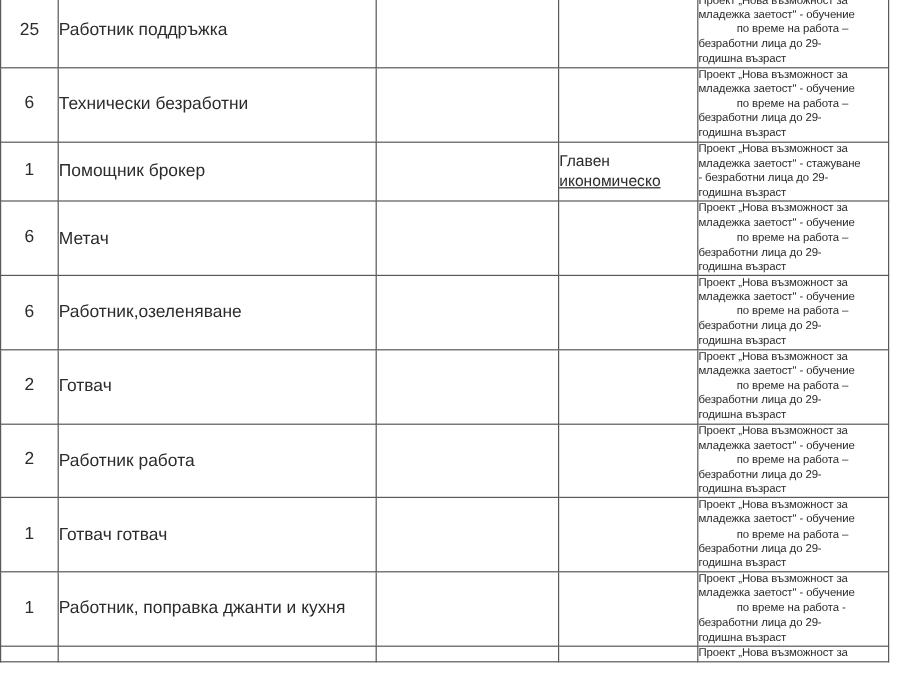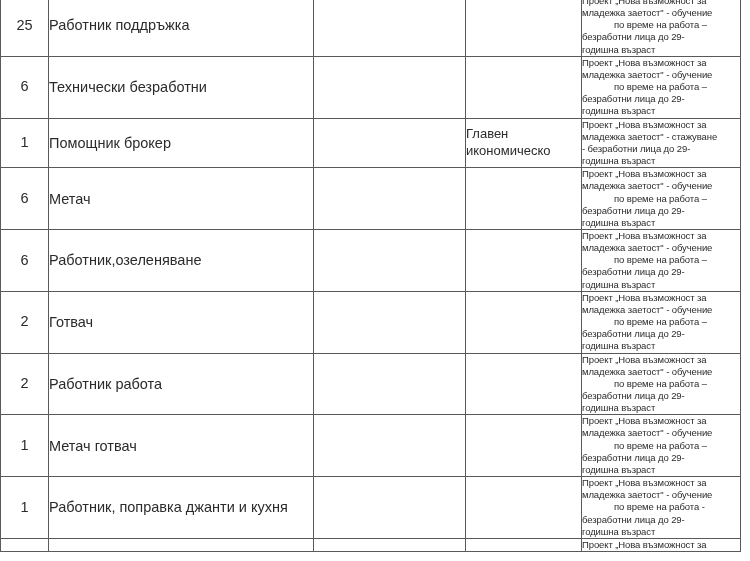--- a/index.html
+++ b/index.html
@@ -136,21 +136,21 @@
             <span class="ln">безработни лица до 29-</span>
             <span class="ln">годишна възраст</span>
           </td>
         </tr>
         <tr>
           <td class="qty">1</td>
           <td class="pos">Помощник брокер</td>
           <td class="edu"></td>
           <td class="edu">
             <span style="display: block;">Главен</span>
-            <span style="display: block;">икономическо</span>
+            <span style="display: block; text-decoration: underline;">икономическо</span>
           </td>
           <td class="prog">
             <span class="ln">Проект „Нова възможност за</span>
             <span class="ln">младежка заетост" - стажуване</span>
             <span class="ln">- безработни лица до 29-</span>
             <span class="ln">годишна възраст</span>
           </td>
         </tr>
         <tr>
           <td class="qty">6</td>
@@ -207,21 +207,21 @@
           <td class="prog">
             <span class="ln">Проект „Нова възможност за</span>
             <span class="ln">младежка заетост" - обучение</span>
             <span class="ln b">по време на работа –</span>
             <span class="ln">безработни лица до 29-</span>
             <span class="ln">годишна възраст</span>
           </td>
         </tr>
         <tr>
           <td class="qty">1</td>
-          <td class="pos">Метач готвач</td>
+          <td class="pos">Готвач готвач</td>
           <td class="edu"></td>
           <td class="edu">
             <span style="display: block;"></span>
           </td>
           <td class="prog">
             <span class="ln">Проект „Нова възможност за</span>
             <span class="ln">младежка заетост" - обучение</span>
             <span class="ln b">по време на работа –</span>
             <span class="ln">безработни лица до 29-</span>
             <span class="ln">годишна възраст</span>

